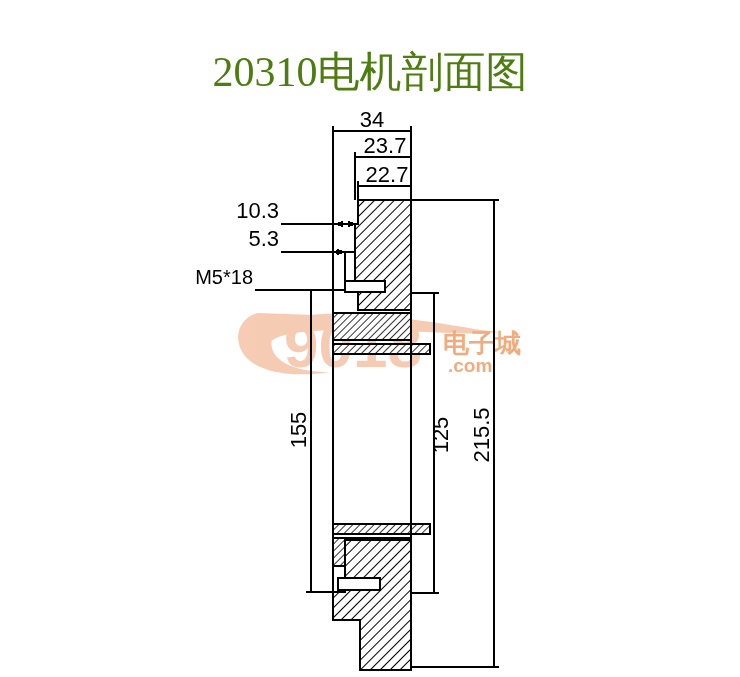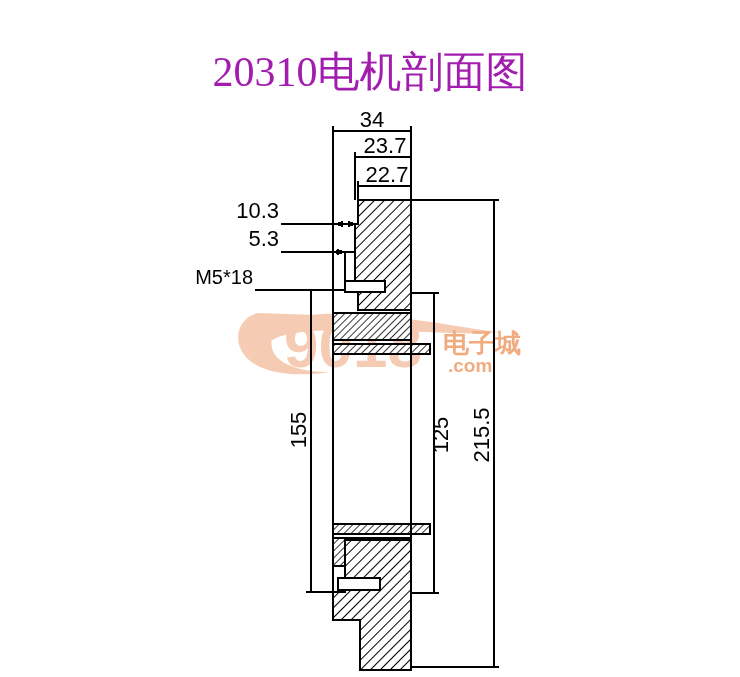--- a/index.html
+++ b/index.html
@@ -1,20 +1,20 @@
 <!DOCTYPE html>
 <html><head>
 <meta charset="utf-8">
 <style>
   html,body{margin:0;padding:0;background:#ffffff;}
   body{width:740px;height:677px;overflow:hidden;
        font-family:"Liberation Serif",serif;}
   #stage{position:relative;width:740px;height:677px;background:#fff;}
   #title{position:absolute;left:0;top:44px;width:740px;text-align:center;
-         font-family:"Liberation Serif",serif;font-size:42px;color:#a21caf;
+         font-family:"Liberation Serif",serif;font-size:42px;color:#4d7c0f;
          letter-spacing:0px;white-space:nowrap;}
   svg{position:absolute;left:0;top:0;}
 </style>
 </head>
 <body>
 
 <div id="stage">
 
   <div id="title">20310电机剖面图</div>
 

